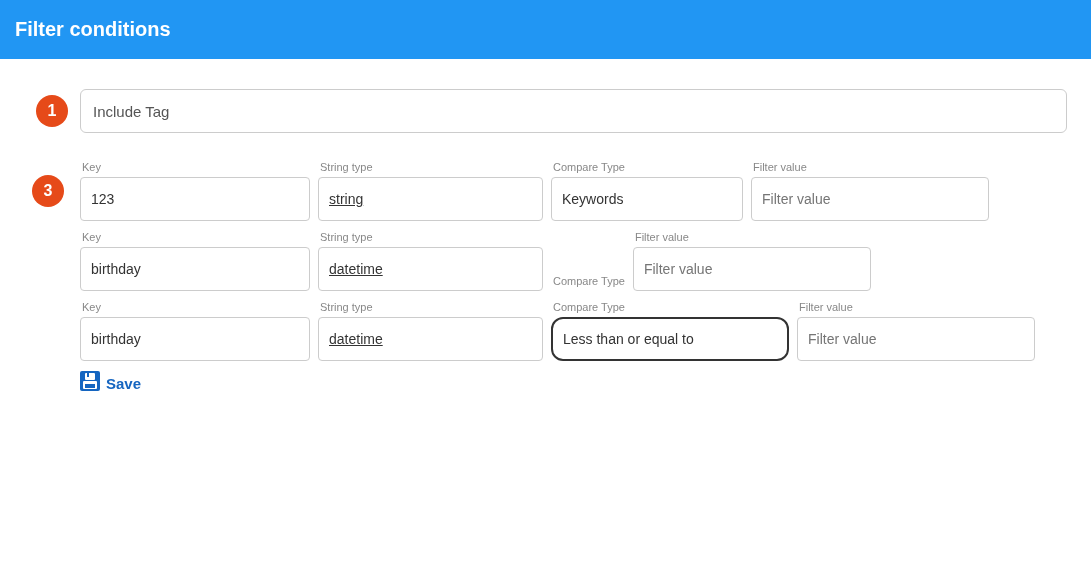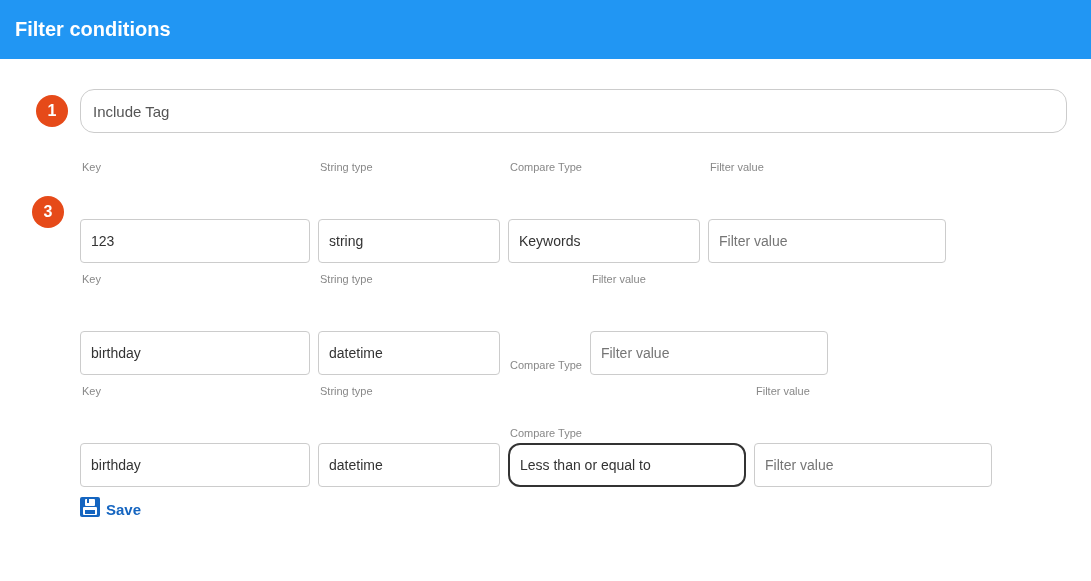--- a/index.html
+++ b/index.html
@@ -29,21 +29,21 @@
       align-items: center;
       justify-content: center;
       flex-shrink: 0;
       margin-right: 12px;
     }
 
     .include-tag-input {
       flex: 1;
       height: 44px;
       border: 1px solid #ccc;
-      border-radius: 14px;
+      border-radius: 6px;
       padding: 0 12px;
       font-size: 15px;
       color: #555;
       outline: none;
     }
 
     .filter-row {
       display: flex;
       align-items: flex-start;
       gap: 8px;
@@ -64,25 +64,24 @@
 
     .field-input {
       height: 44px;
       border: 1px solid #ccc;
       border-radius: 4px;
       padding: 0 10px;
       font-size: 14px;
       color: #333;
       background: #fff;
       outline: none;
-      margin-top: 42px;
     }
 
     .field-input.key-field { width: 230px; }
-    .field-input.string-type-field { width: 182px; }
+    .field-input.string-type-field { width: 225px; text-decoration: underline; }
     .field-input.compare-type-field { width: 192px; }
     .field-input.filter-value-field { width: 238px; }
 
     .compare-type-field-bordered {
       height: 44px;
       border: 2px solid #333;
       border-radius: 12px;
       padding: 0 10px;
       font-size: 14px;
       color: #333;

